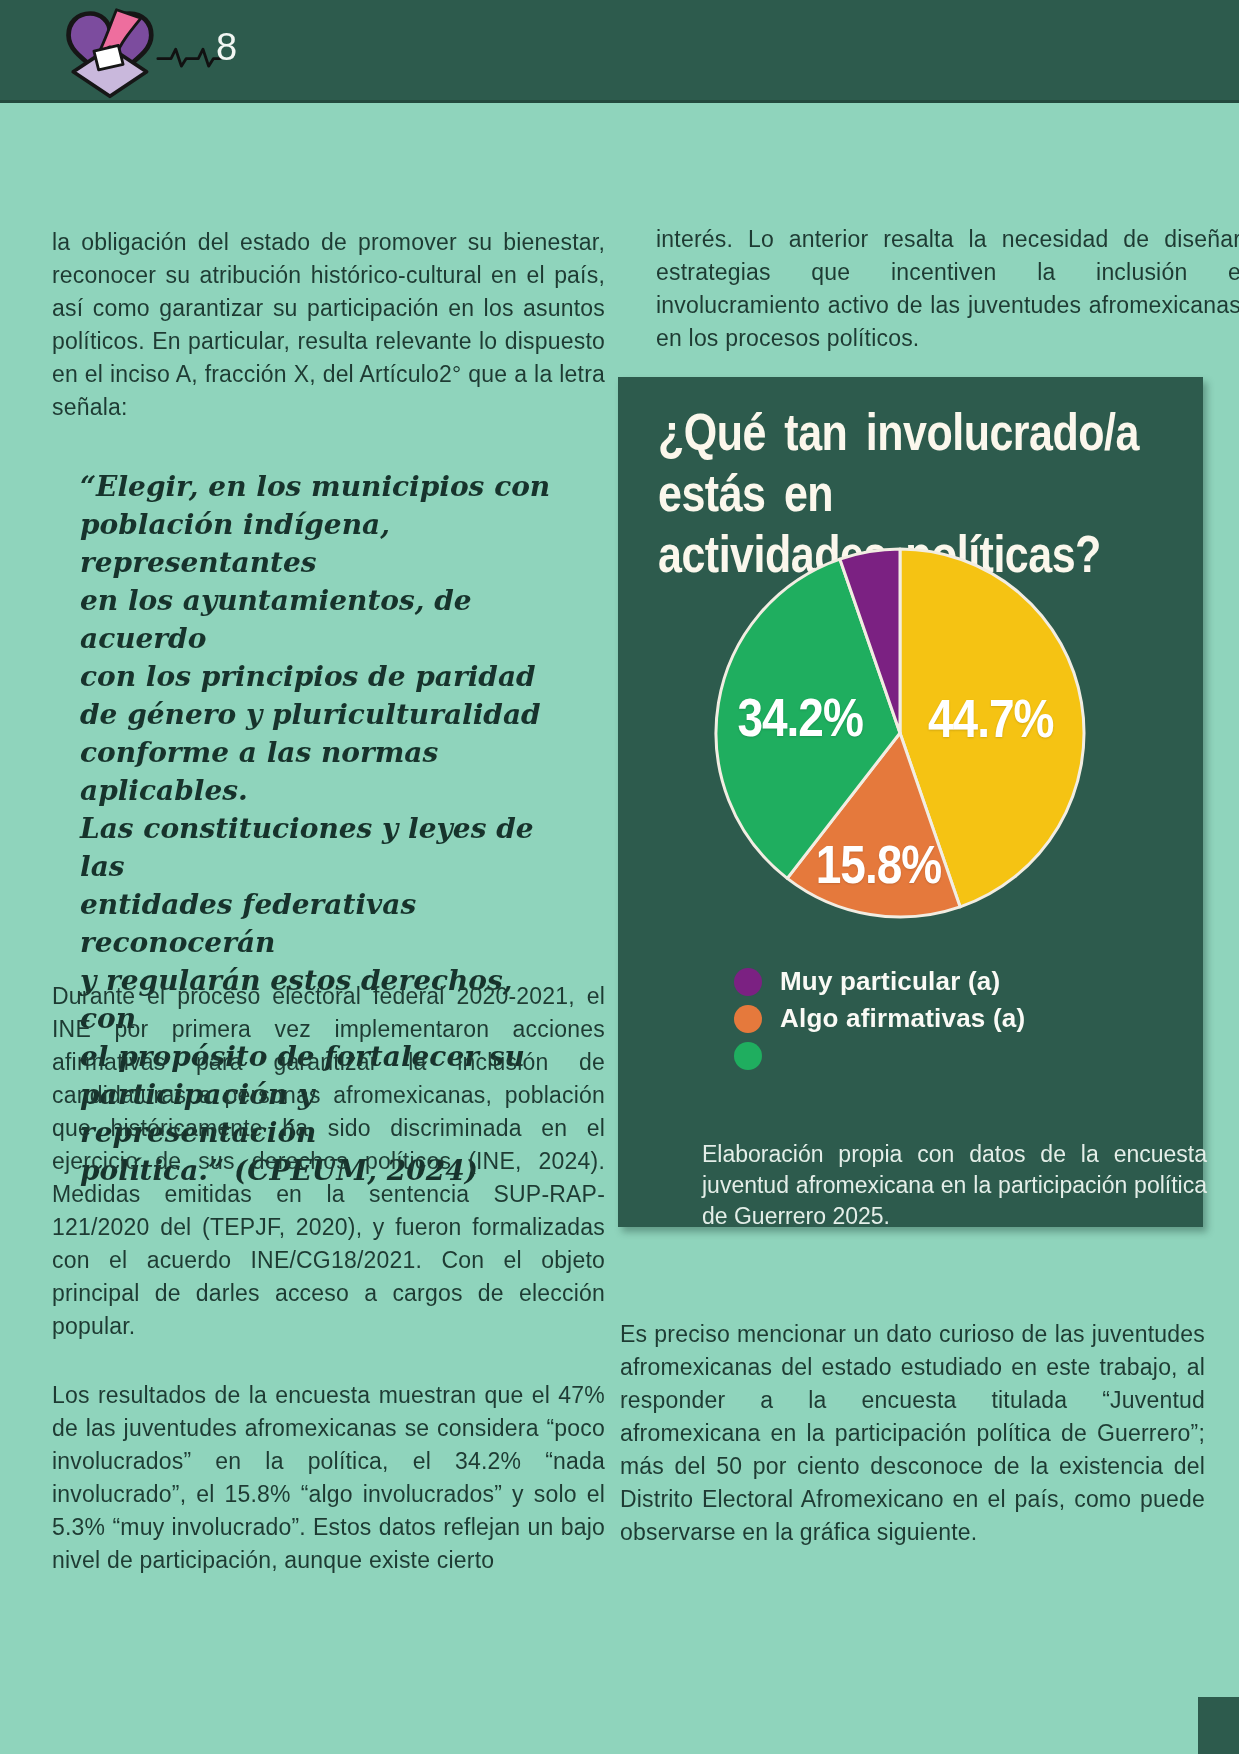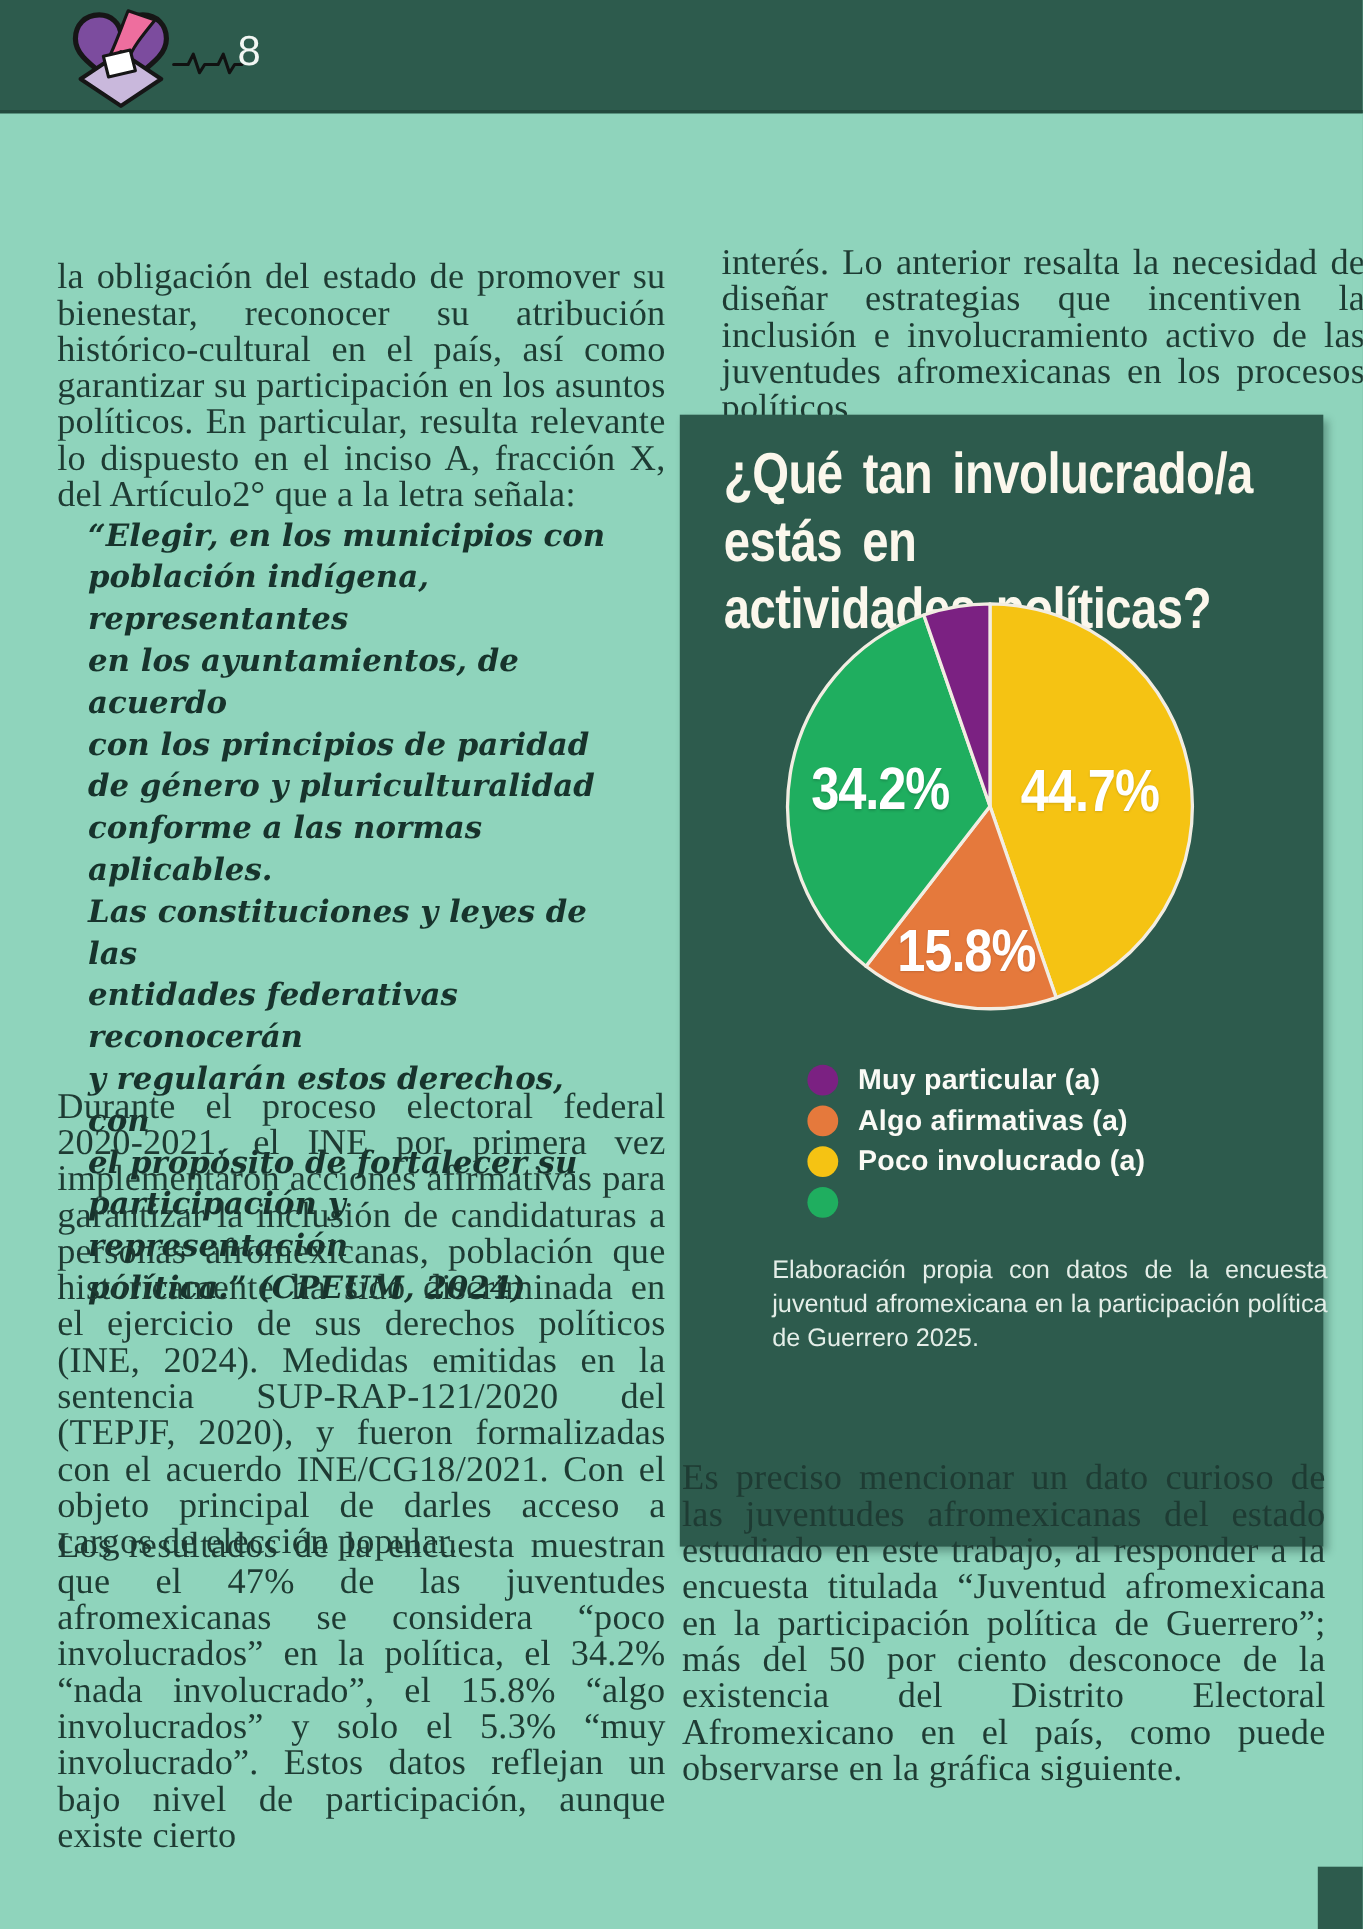--- a/index.html
+++ b/index.html
@@ -6,34 +6,34 @@
   #page{
     position:relative;width:1239px;height:1754px;margin:0 auto;
     background:#8FD4BC;overflow:hidden;
     font-family:"Liberation Sans",sans-serif;color:#1E3B33;
   }
   
   .header{position:absolute;left:0;top:0;width:100%;height:100px;background:#2D5B4D;border-bottom:3px solid #234a3e;}
   .logo-svg{position:absolute;left:55px;top:6px;}
   .page-num{position:absolute;left:216px;top:26px;font-size:38px;color:#F2F6F3;font-weight:400;}
   
-  .para{position:absolute;font-size:33px;line-height:33px;text-align:justify;letter-spacing:0.2px;font-family:Liberation Serif, serif;}
+  .para{position:absolute;font-size:23px;line-height:33px;text-align:justify;letter-spacing:0.2px;}
   #l-para1{left:52px;top:203px;width:553px;}
   #quote{
     position:absolute;left:80px;top:468px;width:480px;
     font-family:"DejaVu Serif",serif;font-style:italic;font-weight:700;
     font-size:28px;line-height:38px;white-space:pre-line;color:#17332C;
   }
   #l-para2{left:52px;top:957px;width:553px;}
   #l-para3{left:52px;top:1356px;width:553px;}
   #r-para1{left:656px;top:203px;width:585px;margin-top:20px;}
   #r-para2{left:620px;top:1295px;width:585px;}
   
   .chartbox{
-    position:absolute;left:618px;top:377px;width:585px;height:1029px;
+    position:absolute;left:618px;top:377px;width:585px;height:850px;
     background:#2D5B4D;box-shadow:4px 5px 7px rgba(18,48,39,0.35);
   }
   .chart-title{
     position:absolute;left:40px;top:24px;width:510px;
     color:#FBF7EC;font-size:43px;font-weight:800;line-height:50px;
     letter-spacing:-0.5px;word-spacing:7px;
     transform:scaleY(1.22);transform-origin:top left;
   }
   #pie-wrap{position:absolute;left:94px;top:168px;width:376px;height:376px;}
   .pct{
@@ -108,24 +108,20 @@
     <div class="legend">
       <div class="legend-row">
         <span class="legend-dot" style="background: rgb(123, 33, 130);"></span>
         <span class="legend-label">Muy particular (a)</span>
       </div>
       <div class="legend-row">
         <span class="legend-dot" style="background: rgb(229, 121, 60);"></span>
         <span class="legend-label">Algo afirmativas (a)</span>
       </div>
       <div class="legend-row">
-        <span class="legend-dot" style="background: rgb(245, 195, 19);"></span>
-        <span class="legend-label">Poco involucrado (a)</span>
-      </div>
-      <div class="legend-row">
         <span class="legend-dot" style="background: rgb(31, 174, 95);"></span>
       </div>
     </div>
 
     <div class="caption">Elaboración propia con datos de la encuesta juventud afromexicana  en la participación política de Guerrero 2025.</div>
   </div>
 
   <p class="para" id="r-para2">Es preciso mencionar un dato curioso de las juventudes afromexicanas del estado estudiado en este trabajo, al responder a la encuesta titulada “Juventud afromexicana en la participación política de Guerrero”; más del 50 por ciento desconoce de la existencia del Distrito Electoral Afromexicano en el país, como puede observarse en la gráfica siguiente.</p>
 
   <div class="corner"></div>

